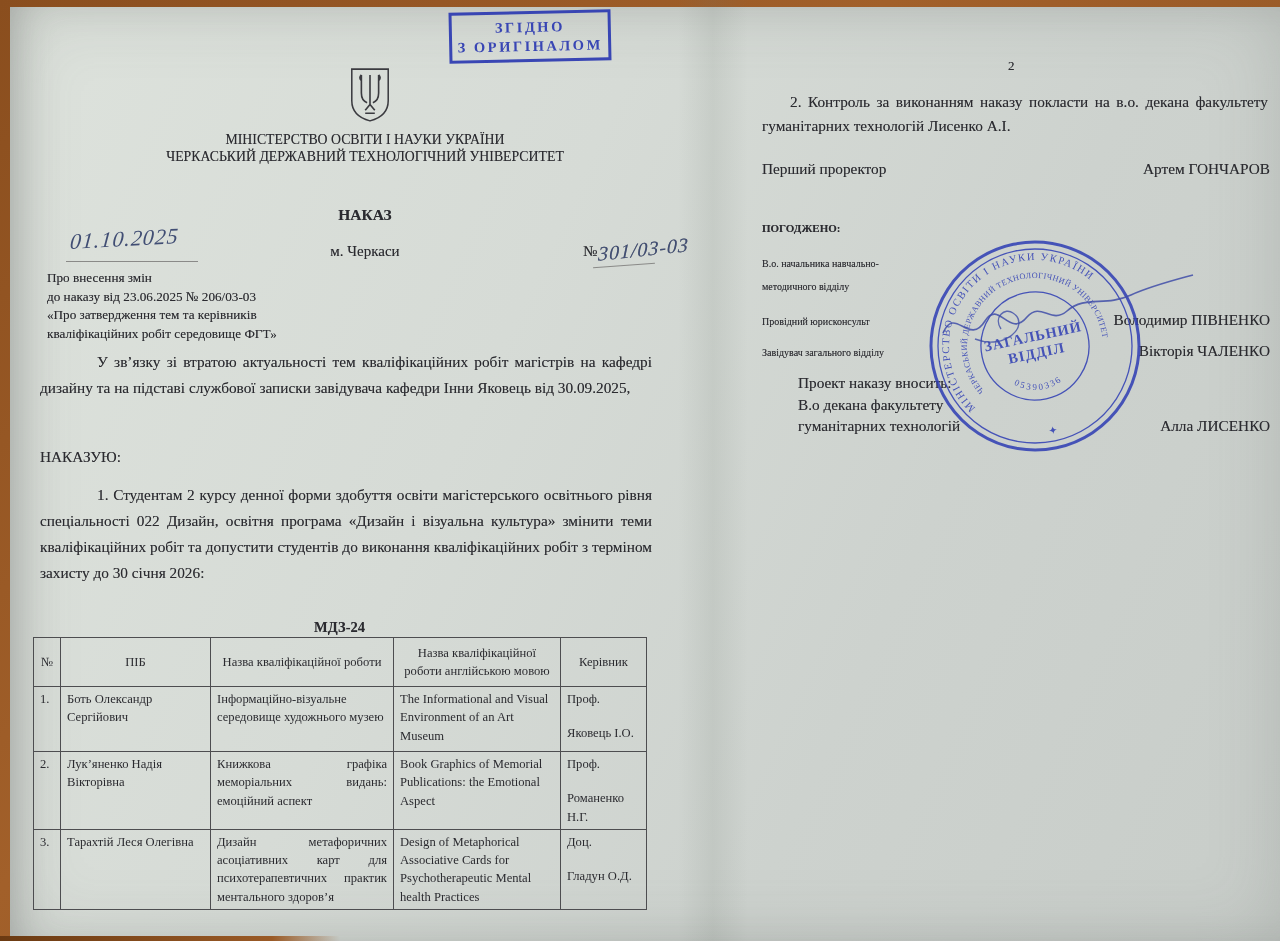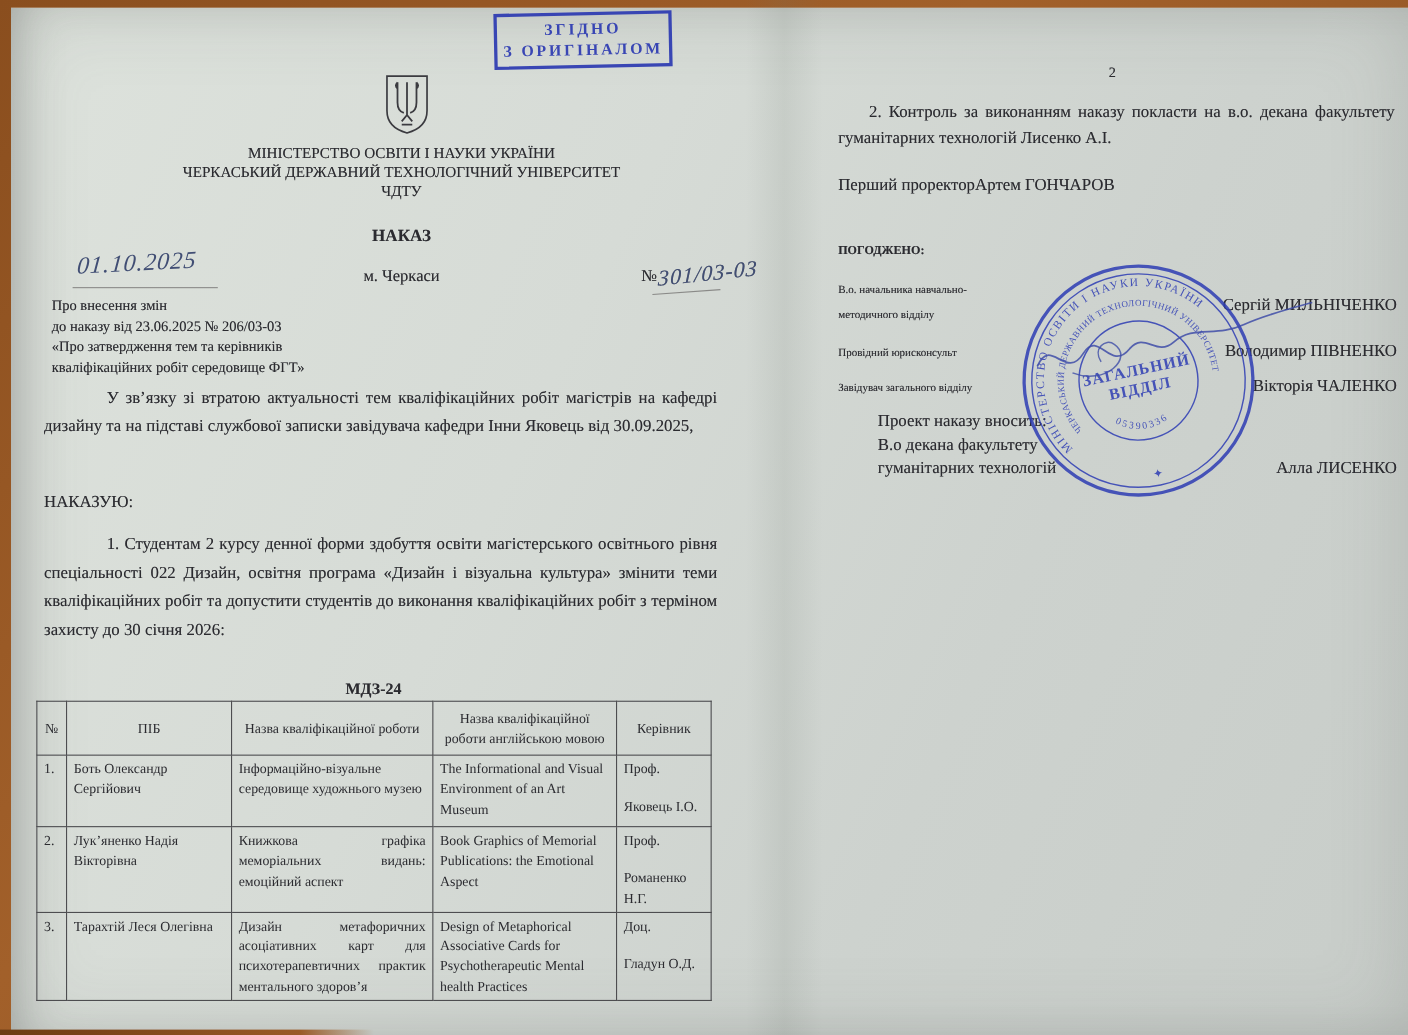--- a/index.html
+++ b/index.html
@@ -68,21 +68,20 @@
   </div>
 
   <svg class="abs" style="left:347px;top:66px;" width="46" height="58" viewBox="0 0 48 60">
     <path d="M5,3 H43 V36 Q43,52 24,57 Q5,52 5,36 Z" stroke="#3b3b40" stroke-width="1.6" fill="none"></path>
     <path d="M24,9 V40 M15,9 V28 Q15,36 21,38 M33,9 V28 Q33,36 27,38 M15,9 Q12,12 15,15 M33,9 Q36,12 33,15 M24,40 L19,46 M24,40 L29,46 M19,49 H29" stroke="#3b3b40" stroke-width="1.7" fill="none"></path>
   </svg>
 
   <div class="abs hdr center doc">
     <div>МІНІСТЕРСТВО ОСВІТИ І НАУКИ УКРАЇНИ</div>
     <div>ЧЕРКАСЬКИЙ ДЕРЖАВНИЙ ТЕХНОЛОГІЧНИЙ УНІВЕРСИТЕТ</div>
-    <div>ЧДТУ</div>
   </div>
 
   <div class="abs order-title center doc">НАКАЗ</div>
 
   <div class="abs hand hand-date">01.10.2025</div>
   <div class="abs u-line" style="left:66px;top:261px;width:132px;"></div>
   <div class="abs city center doc">м. Черкаси</div>
   <div class="abs num-group doc">
     <span>№</span><span class="hand hand-num">301/03-03</span>
   </div>
@@ -147,32 +146,31 @@
           <div>Доц.</div>
           <div class="sup-name">Гладун О.Д.</div>
         </td>
       </tr>
     </tbody>
   </table>
 
   <div class="abs pg-num doc">2</div>
   <div class="abs item2 doc">2. Контроль за виконанням наказу покласти на в.о. декана факультету гуманітарних технологій Лисенко А.І.</div>
 
-  <div class="abs sig-row doc" style="top:160px;display:flex;">
+  <div class="abs sig-row doc" style="top:160px;display:flex;justify-content:space-between;">
     <span>Перший проректор</span>
     <span>Артем ГОНЧАРОВ</span>
   </div>
 
   <div class="abs doc" style="left:762px;top:222px;font-size:11px;font-weight:bold;">ПОГОДЖЕНО:</div>
 
   <div class="abs role-lines doc" style="left:762px;top:252px;">
     <div>В.о. начальника навчально-</div>
     <div>методичного відділу</div>
   </div>
-  <div class="abs right-name doc" style="top:269px;">Сергій МИЛЬНІЧЕНКО</div>
 
   <div class="abs role-lines doc" style="left:762px;top:310px;">Провідний юрисконсульт</div>
   <div class="abs right-name doc" style="top:311px;">Володимир ПІВНЕНКО</div>
 
   <div class="abs role-lines doc" style="left:762px;top:341px;">Завідувач загального відділу</div>
   <div class="abs right-name doc" style="top:342px;">Вікторія ЧАЛЕНКО</div>
 
   <div class="abs proj doc" style="left:798px;top:372px;">
     <div>Проект наказу вносить:</div>
     <div>В.о декана факультету</div>

